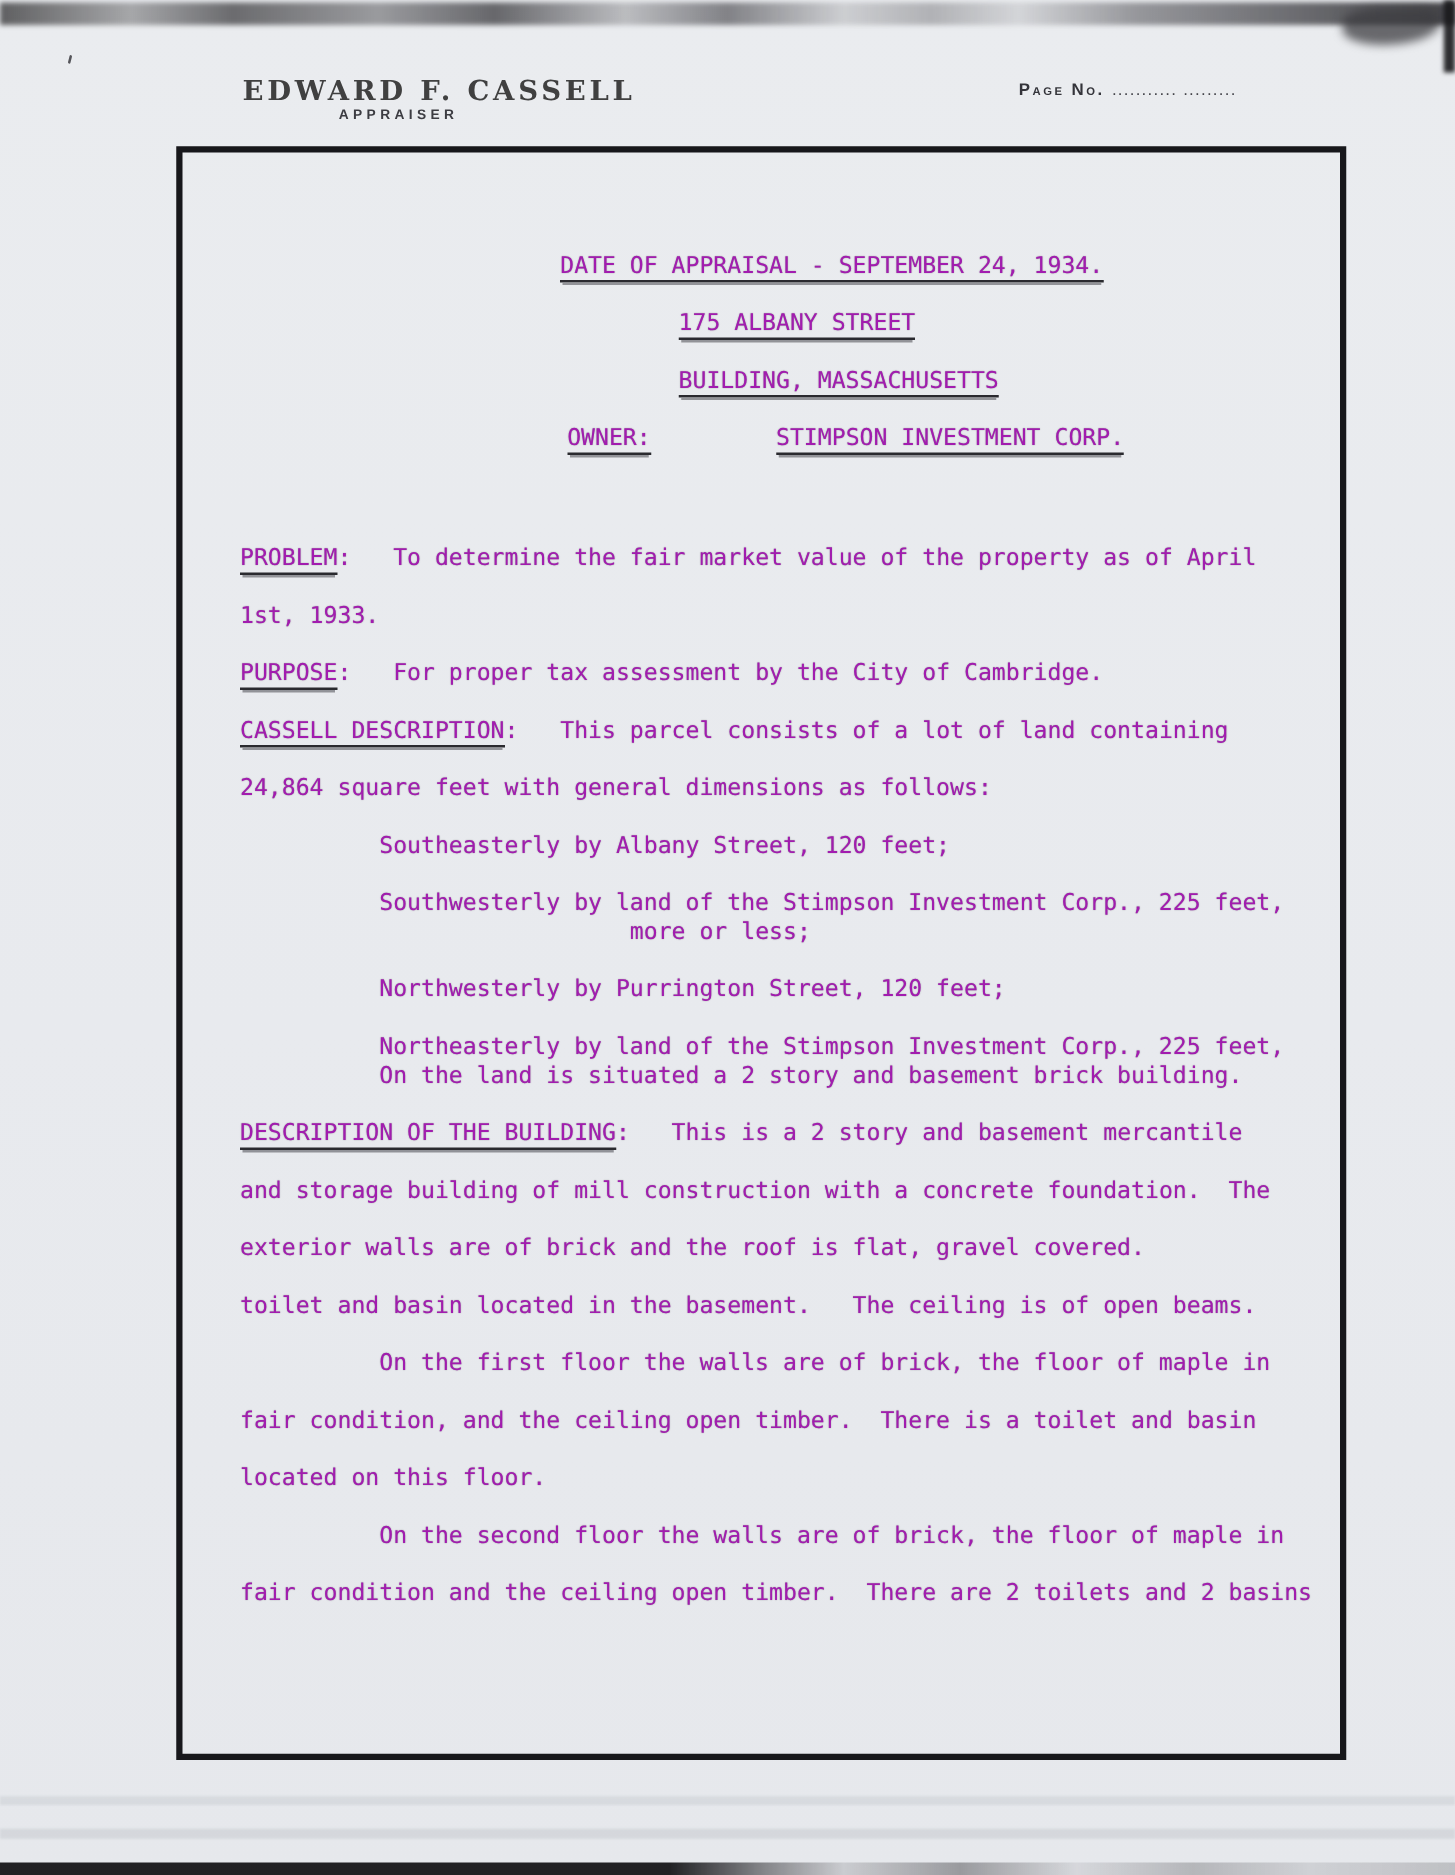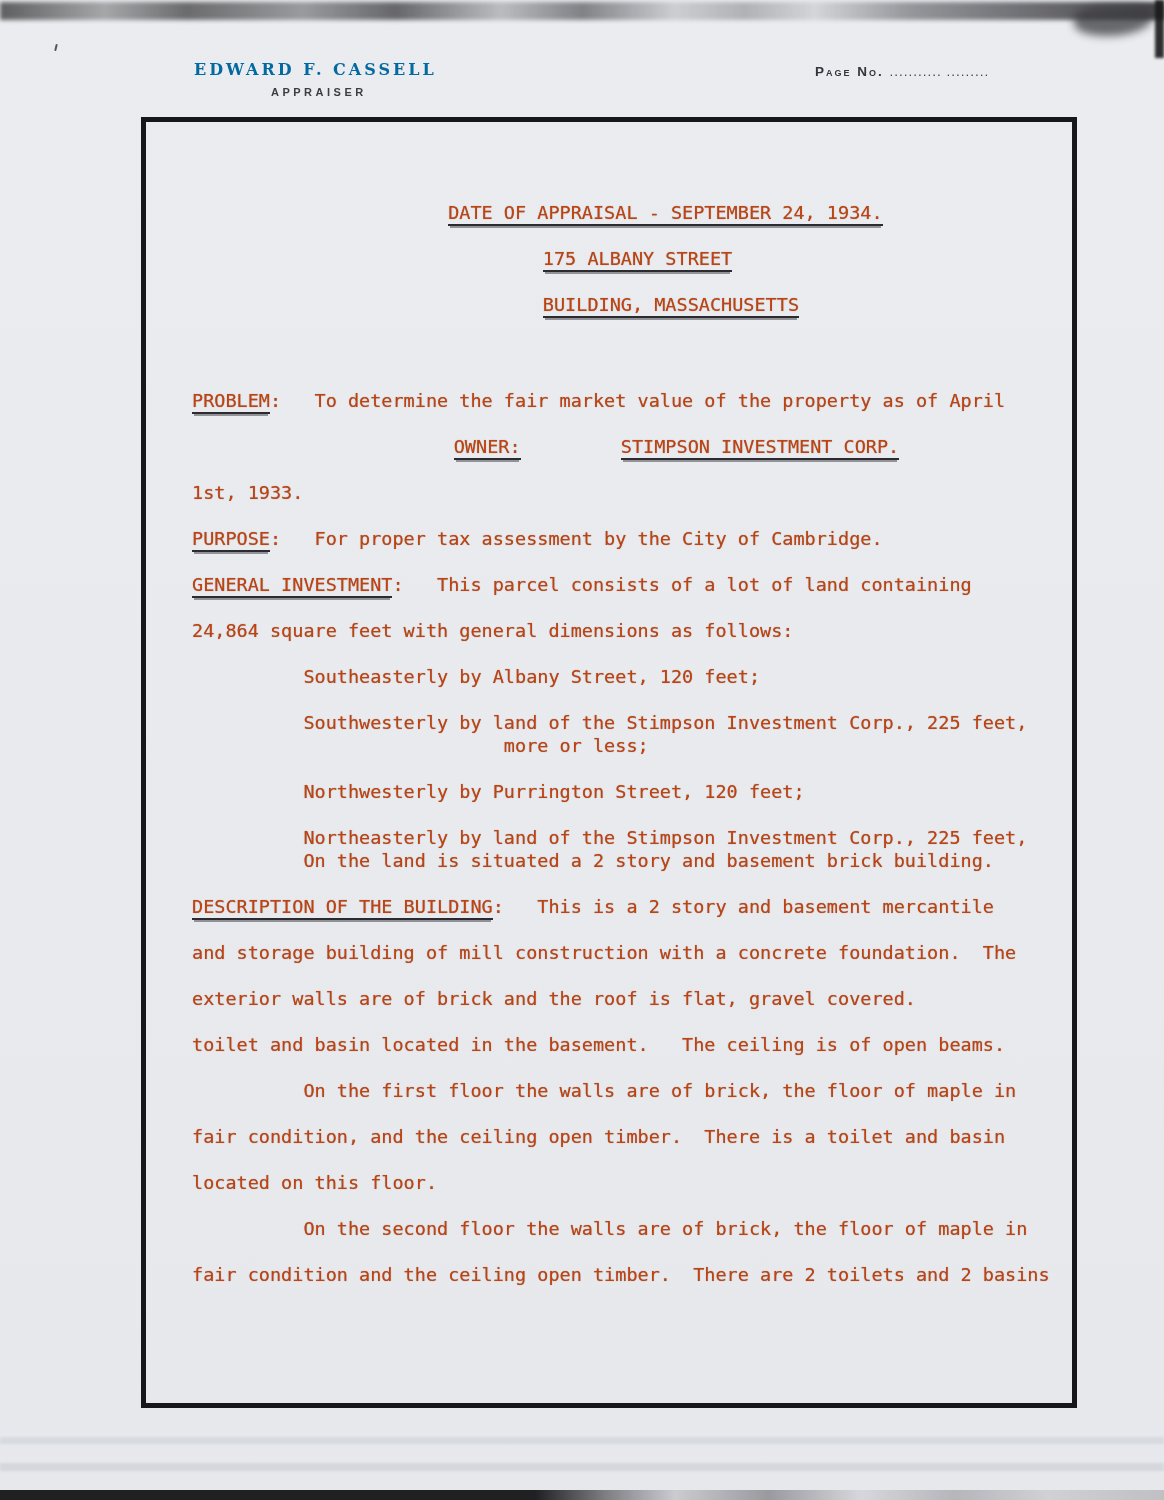--- a/index.html
+++ b/index.html
@@ -49,21 +49,21 @@
       rgba(22,22,25,.95) 0%, rgba(22,22,25,.95) 46%, rgba(40,40,44,.55) 52%,
       rgba(120,120,124,.25) 58%, rgba(60,60,64,.45) 66%, rgba(150,150,154,.2) 74%,
       rgba(90,90,94,.35) 82%, rgba(140,140,144,.25) 90%, rgba(100,100,104,.3) 100%);
     filter: blur(.6px);
   }
 
   
   .letterhead-name {
     position: absolute; left: 194px; top: 60px;
     font-family: "DejaVu Serif", "Liberation Serif", serif;
-    font-weight: bold; font-size: 16px; letter-spacing: 3px; color: #0369a1;
+    font-weight: bold; font-size: 22px; letter-spacing: 3px; color: #404040;
   }
   .letterhead-title {
     position: absolute; left: 271px; top: 86px;
     font-size: 11px; letter-spacing: 3.5px; color: #3c3c42; font-weight: 600;
   }
   .page-no {
     position: absolute; left: 815px; top: 64px;
     font-size: 13.5px; color: #34343a; font-weight: 600;
     font-variant: small-caps; letter-spacing: 2px;
   }
@@ -72,21 +72,21 @@
   
   .doc-frame {
     position: absolute; left: 141px; top: 117px;
     width: 926px; height: 1281px;
     border: 5px solid #17171b;
     background: transparent;
   }
   .doc-content {
     position: absolute; left: 46px; top: 68px; right: 8px;
     font-family: "DejaVu Sans Mono", "Liberation Mono", monospace;
-    font-size: 18.5px; color: #c2410c;
+    font-size: 18.5px; color: #a21caf;
     text-shadow: 0 0 1px rgba(25,25,30,.45);
   }
   .ln { white-space: pre; height: 46px; line-height: 46px; }
   .ln.tight { height: 23px; }
   .ln.gap-xl { margin-top: 50px; }
   .u {
     border-bottom: 2px solid #2a2a2f;
     box-shadow: 0 4px 0 -2px rgba(40,40,46,.45);
     padding-bottom: 1px;
   }
@@ -104,25 +104,25 @@
 
 <div class="letterhead-name">EDWARD F. CASSELL</div>
 <div class="letterhead-title">APPRAISER</div>
 <div class="page-no"><span>Page No.</span> <span class="dots">........... .........</span></div>
 
 <div class="doc-frame">
   <div class="doc-content">
       <div class="ln" style="padding-left: 23ch;"><span class="u">DATE OF APPRAISAL - SEPTEMBER 24, 1934.</span></div>
       <div class="ln" style="padding-left: 31.5ch;"><span class="u">175 ALBANY STREET</span></div>
       <div class="ln" style="padding-left: 31.5ch;"><span class="u">BUILDING, MASSACHUSETTS</span></div>
+      <div class="ln" style="padding-left: 23.5ch;"><span class="u">OWNER:</span><span>         </span><span class="u">STIMPSON INVESTMENT CORP.</span></div>
       <div class="ln gap-xl"><span class="u">PROBLEM</span><span>:   To determine the fair market value of the property as of April</span></div>
-      <div class="ln" style="padding-left: 23.5ch;"><span class="u">OWNER:</span><span>         </span><span class="u">STIMPSON INVESTMENT CORP.</span></div>
       <div class="ln"><span>1st, 1933.</span></div>
       <div class="ln"><span class="u">PURPOSE</span><span>:   For proper tax assessment by the City of Cambridge.</span></div>
-      <div class="ln"><span class="u">GENERAL INVESTMENT</span><span>:   This parcel consists of a lot of land containing</span></div>
+      <div class="ln"><span class="u">CASSELL DESCRIPTION</span><span>:   This parcel consists of a lot of land containing</span></div>
       <div class="ln"><span>24,864 square feet with general dimensions as follows:</span></div>
       <div class="ln" style="padding-left: 10ch;"><span>Southeasterly by Albany Street, 120 feet;</span></div>
       <div class="ln tight" style="padding-left: 10ch;"><span>Southwesterly by land of the Stimpson Investment Corp., 225 feet,</span></div>
       <div class="ln" style="padding-left: 28ch;"><span>more or less;</span></div>
       <div class="ln" style="padding-left: 10ch;"><span>Northwesterly by Purrington Street, 120 feet;</span></div>
       <div class="ln tight" style="padding-left: 10ch;"><span>Northeasterly by land of the Stimpson Investment Corp., 225 feet,</span></div>
       <div class="ln" style="padding-left: 10ch;"><span>On the land is situated a 2 story and basement brick building.</span></div>
       <div class="ln"><span class="u">DESCRIPTION OF THE BUILDING</span><span>:   This is a 2 story and basement mercantile</span></div>
       <div class="ln"><span>and storage building of mill construction with a concrete foundation.  The</span></div>
       <div class="ln"><span>exterior walls are of brick and the roof is flat, gravel covered.</span></div>

